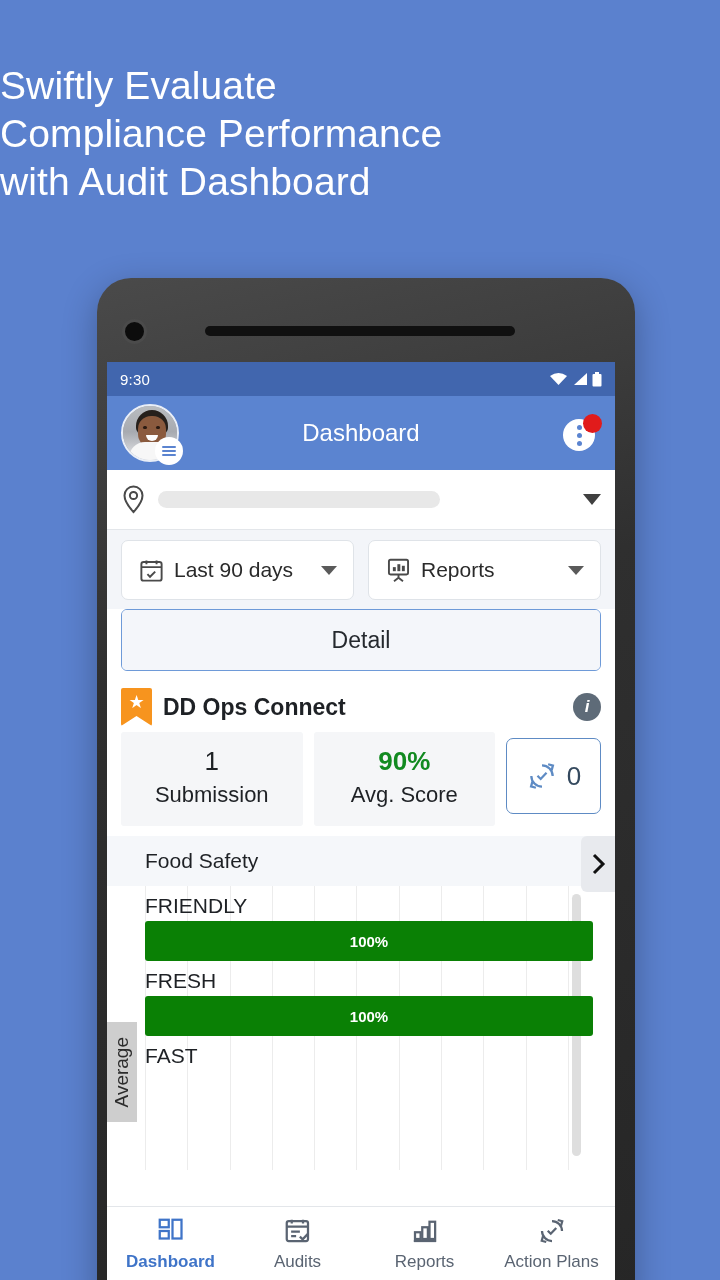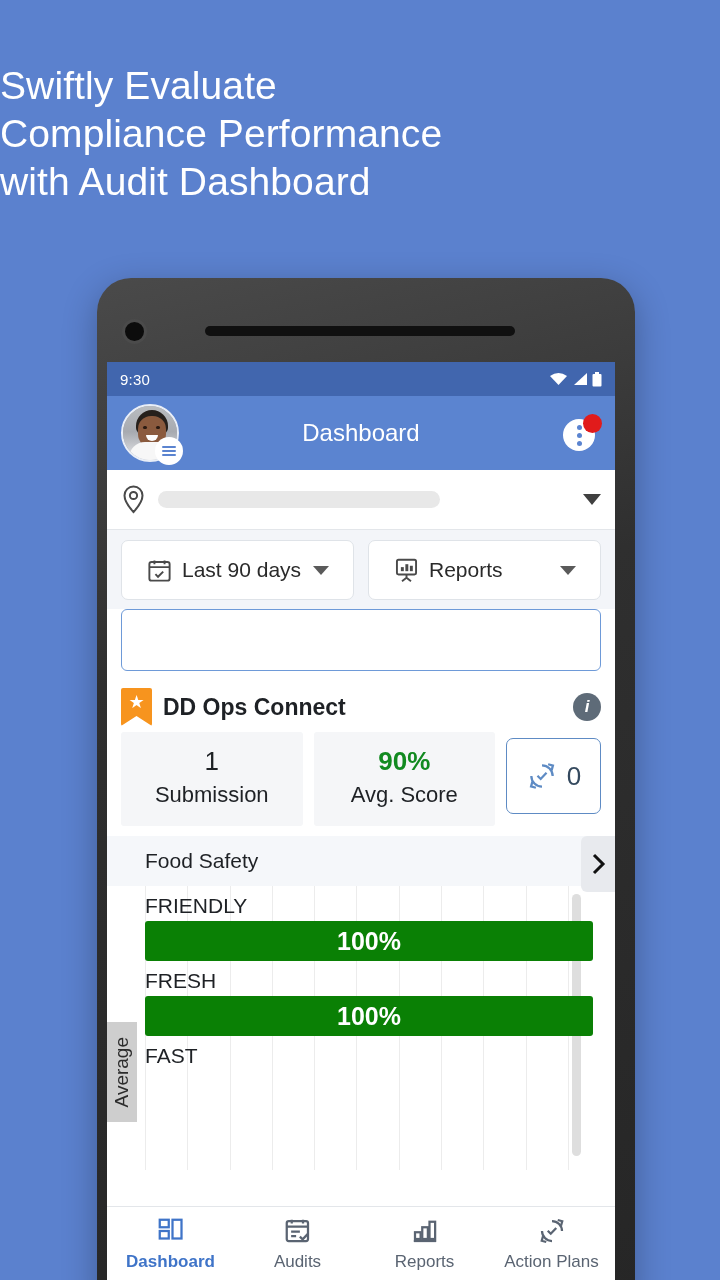--- a/index.html
+++ b/index.html
@@ -100,21 +100,21 @@
     height:60px; background:#FFFFFF; display:flex; align-items:center;
     padding:0 14px; border-bottom:1px solid #e3e6ea;
   }
   .loc-pill { flex:1; height:17px; border-radius:9px; background:#E8E8E8; margin-left:12px; margin-right:14px; max-width:282px; }
   .caret-down { margin-left:auto; width:0; height:0; border-left:9px solid transparent; border-right:9px solid transparent; border-top:11px solid #404040; }
 
   
   .filters { background:#F3F5F9; padding:10px 14px 9px; display:flex; gap:14px; }
   .filter-btn {
     flex:1; height:60px; background:#FFFFFF; border:1px solid #dfe3e8;
-    border-radius:7px; display:flex; align-items:center; padding:0 24px; gap:9px;
+    border-radius:7px; display:flex; align-items:center; padding:0 16px; gap:9px;
   }
   .filter-label { font-size:21px; color:#2a2a2a; white-space:nowrap; }
   .filter-caret { margin-left:auto; width:0;height:0; border-left:8px solid transparent; border-right:8px solid transparent; border-top:9px solid #5a5a5a; }
 
   
   .segmented { margin:0 14px 9px; display:flex; height:62px; border-radius:6px; overflow:hidden; border:1px solid #6e9ad8; }
   .seg { flex:1; display:flex; align-items:center; justify-content:center; font-size:23px; }
   .seg.active { background:#4E86D3; color:#FFFFFF; }
   .seg.inactive { background:#F4F6FA; color:#25292e; }
 
@@ -152,21 +152,21 @@
   .chart-title { background:#F5F7FA; padding:13px 0 13px 38px; font-size:21px; color:#1e2125; }
   .plot { position:relative; height:284px; padding-left:38px; padding-right:22px; }
   .grid { position:absolute; left:38px; right:46px; top:0; bottom:0; display:flex; }
   .grid i { flex:1; border-right:1px solid #ececec; }
   .grid i:first-child { border-left:1px solid #ececec; }
   .bar-row { position:relative; z-index:2; }
   .bar-label { font-size:21px; color:#1e2125; padding:8px 0 3px; }
   .bar {
     height:40px; background:#0A8005; border-radius:3px;
     display:flex; align-items:center; justify-content:center;
-    color:#FFFFFF; font-size:25px; font-weight:700;
+    color:#FFFFFF; font-size:15px; font-weight:700;
   }
   .avg-tab {
     position:absolute; left:0; top:186px; width:30px; height:100px;
     background:#CECECE; color:#2c2c2c; font-size:19px;
     display:flex; align-items:center; justify-content:center;
   }
   .avg-tab span { transform:rotate(180deg); writing-mode:vertical-rl; }
   .vscroll { position:absolute; right:34px; top:58px; width:9px; height:262px; border-radius:5px; background:#DEDEDE; }
   .next-btn {
     position:absolute; right:0; top:0; width:34px; height:56px;
@@ -271,20 +271,21 @@
           <rect x="11" y="6.4" width="2.6" height="6.2" fill="#4a4a4a"></rect>
           <rect x="15" y="7.8" width="2.6" height="4.8" fill="#4a4a4a"></rect>
           <path d="M12 15.5v3M8 21.5l4-3 4 3" stroke="#4a4a4a" stroke-width="1.7" fill="none"></path>
         </svg>
         <span class="filter-label">Reports</span>
         <span class="filter-caret"></span>
       </div>
     </div>
 
     <div class="segmented">
+      <div class="seg inactive">Detail</div>
     </div>
 
     <div class="card-head">
       <div class="star-ribbon">
         <div class="rb"></div>
           <div class="star-glyph">★</div>
       </div>
       <div class="card-title">DD Ops Connect</div>
       <div class="info-icon">i</div>
     </div>

